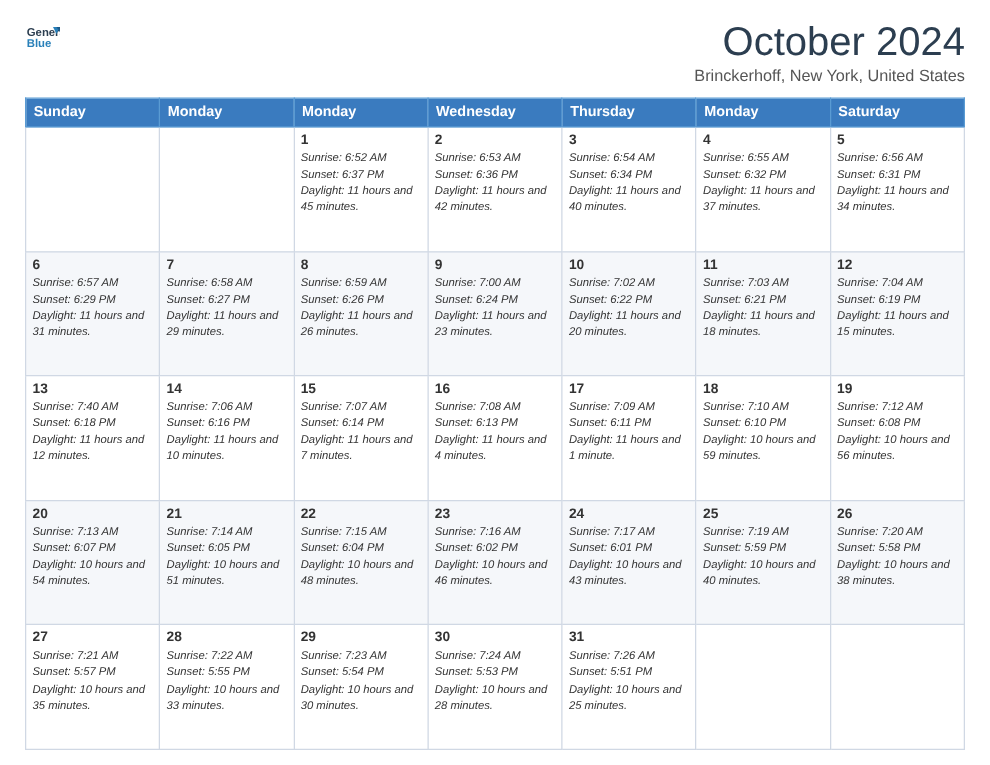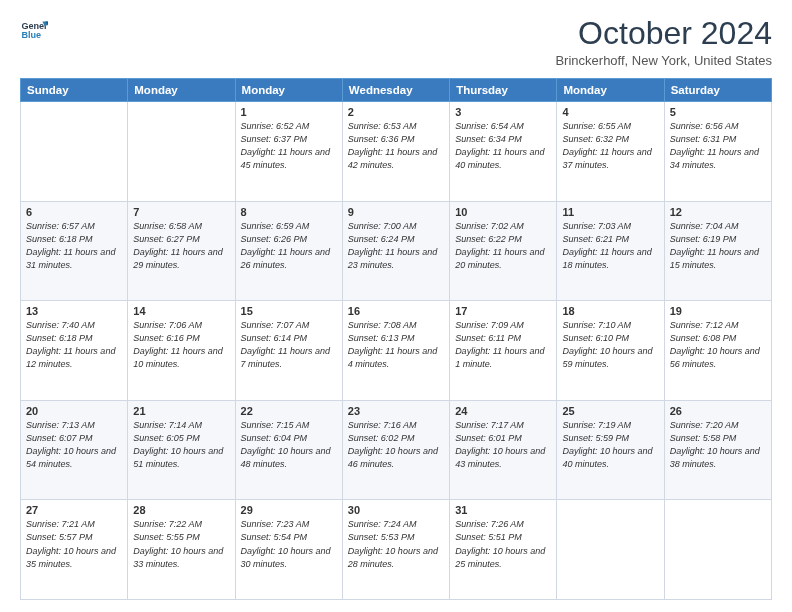--- a/index.html
+++ b/index.html
@@ -152,21 +152,21 @@
             <span class="day-number">5</span>
             <div class="day-info">Sunrise: 6:56 AM
 Sunset: 6:31 PM
 Daylight: 11 hours and 34 minutes.</div>
           </td>
         </tr>
         <tr>
           <td>
             <span class="day-number">6</span>
             <div class="day-info">Sunrise: 6:57 AM
-Sunset: 6:18 PM
+Sunset: 6:29 PM
 Daylight: 11 hours and 31 minutes.</div>
           </td>
           <td>
             <span class="day-number">7</span>
             <div class="day-info">Sunrise: 6:58 AM
 Sunset: 6:27 PM
 Daylight: 11 hours and 29 minutes.</div>
           </td>
           <td>
             <span class="day-number">8</span>

